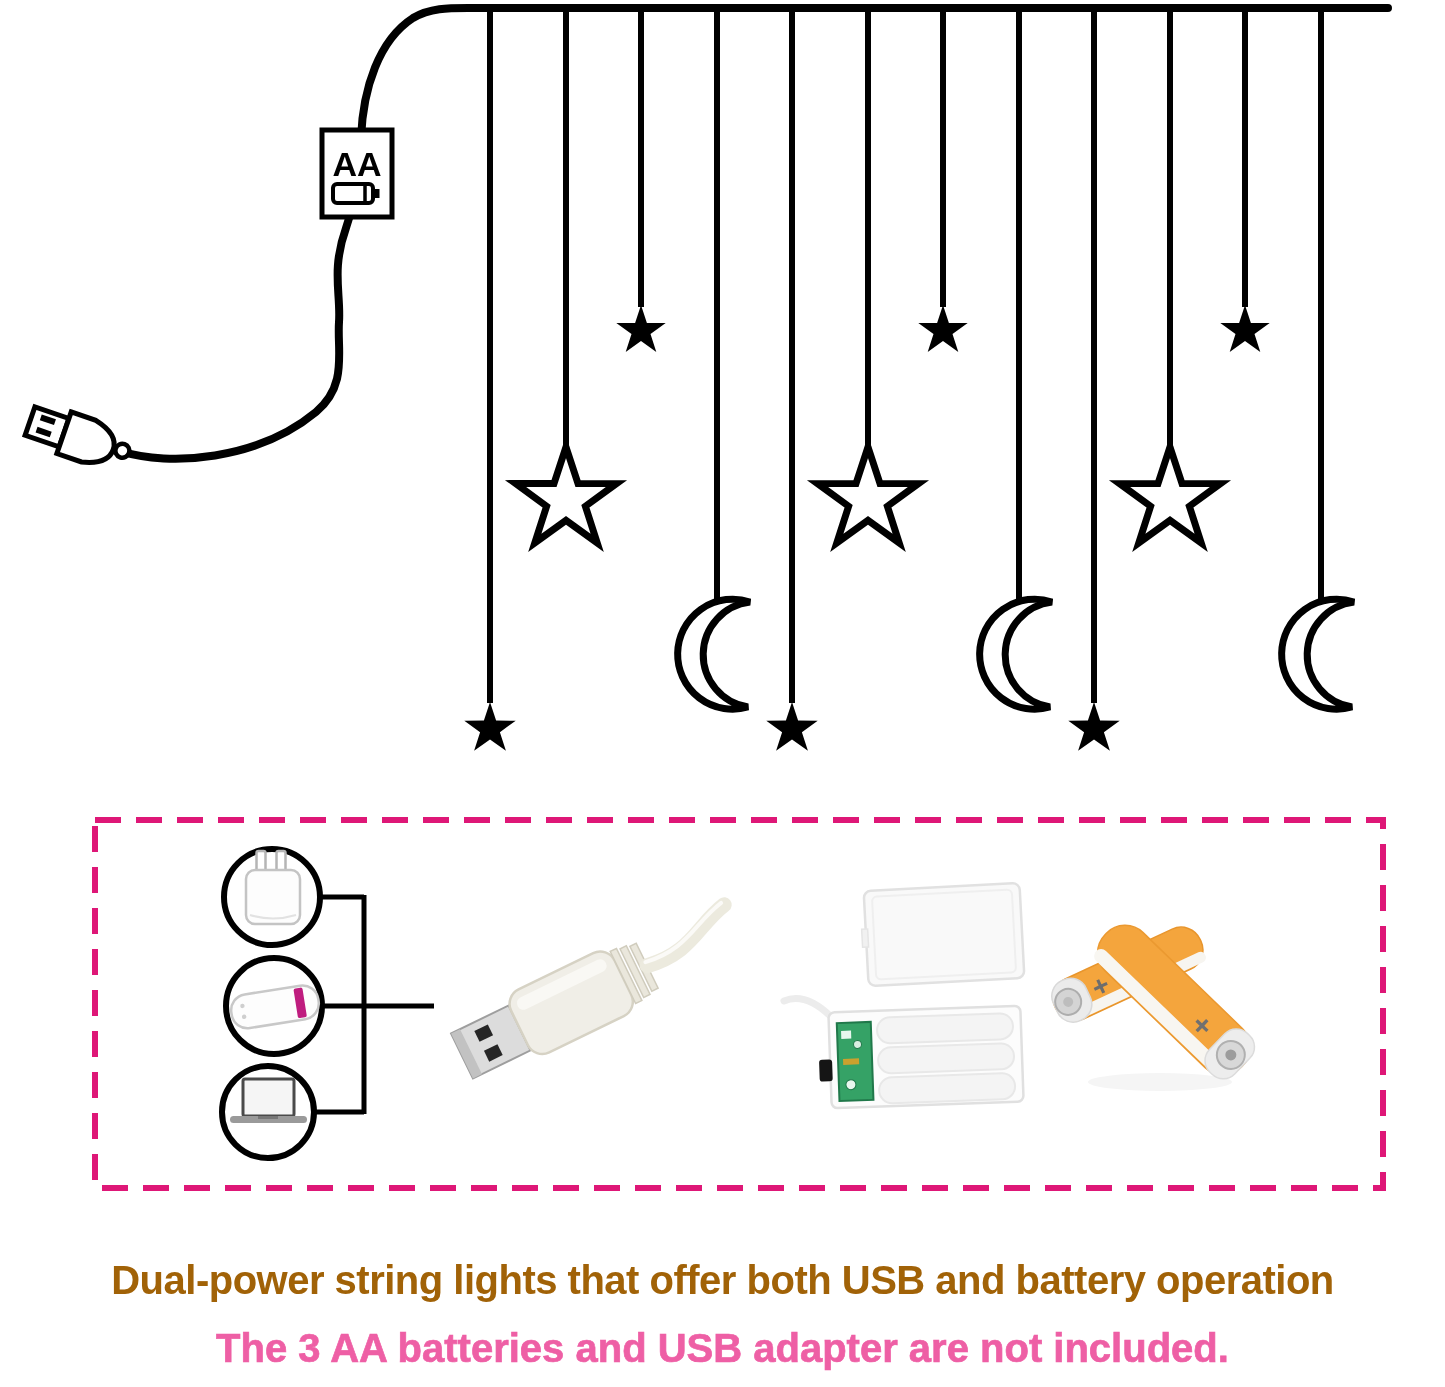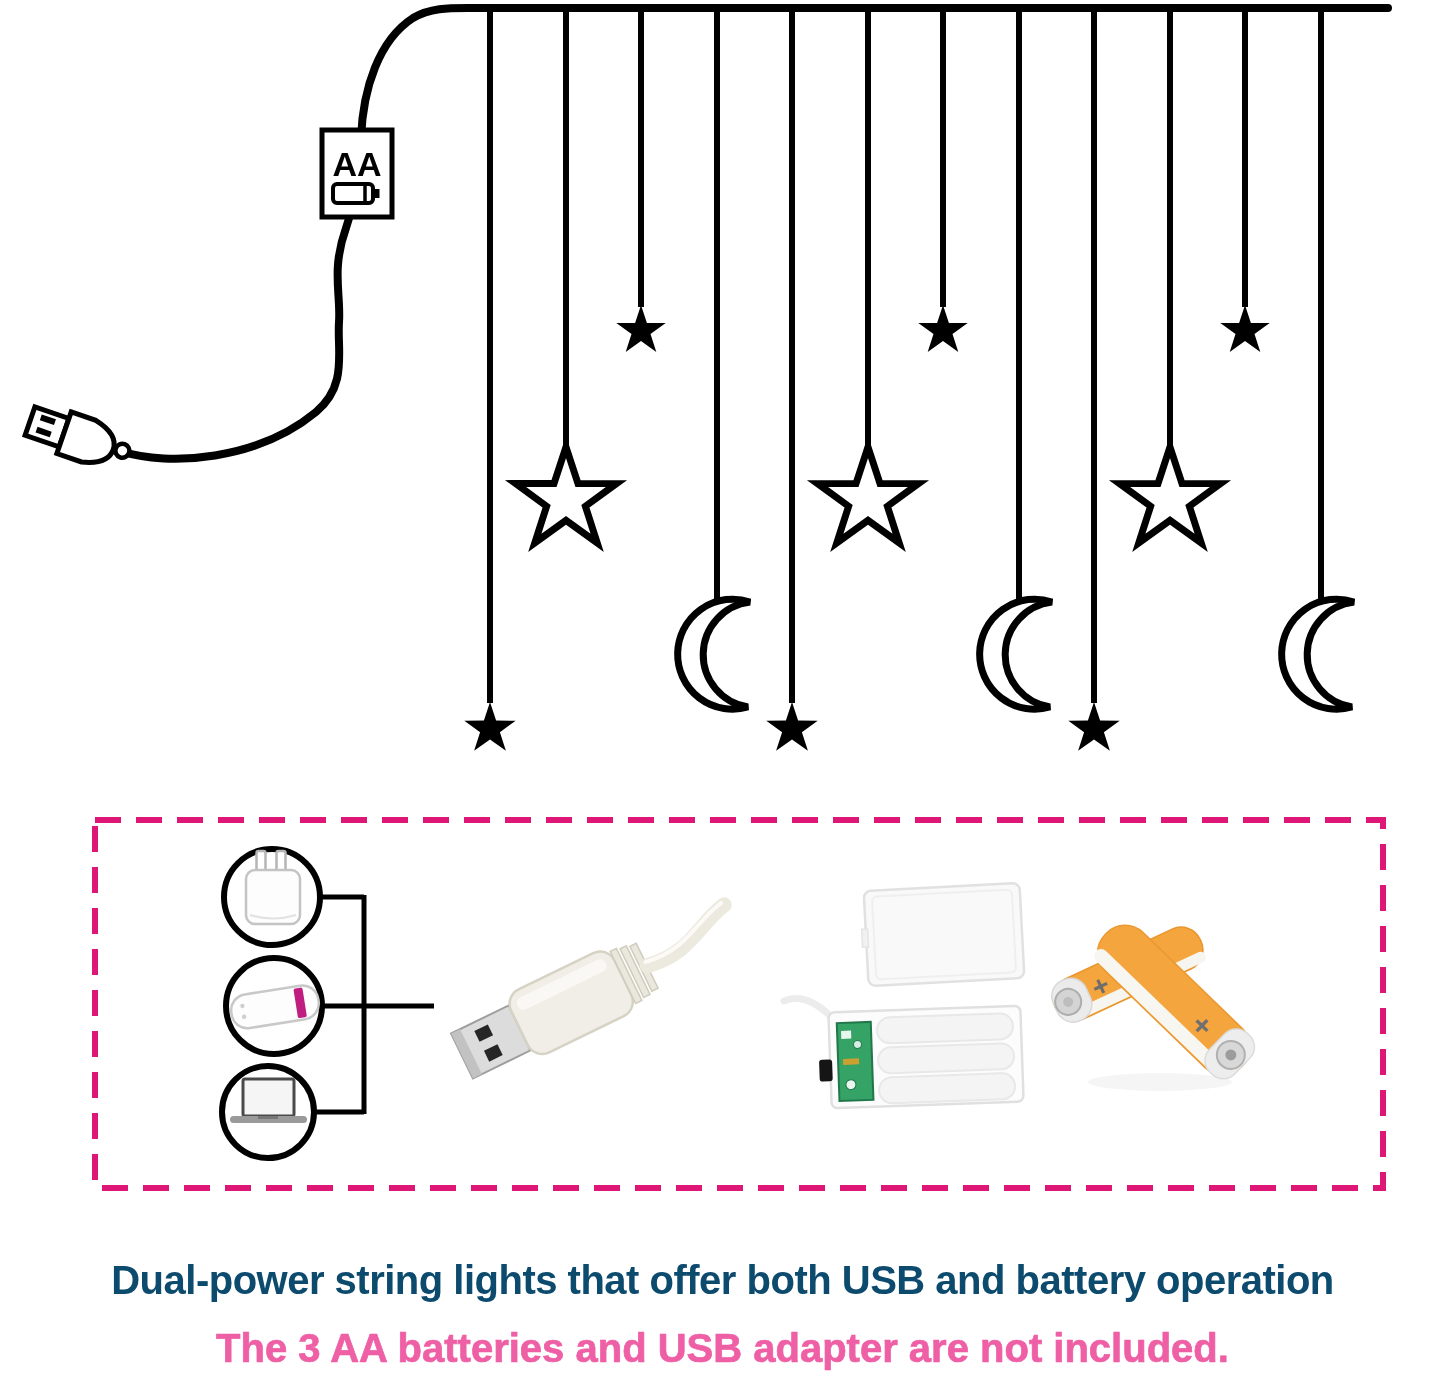--- a/index.html
+++ b/index.html
@@ -151,14 +151,14 @@
           <rect x="-90" y="12" width="180" height="14" rx="7" fill="#f8f6f1"></rect>
           <rect x="60" y="-27" width="35" height="54" rx="16" fill="#ededed" stroke="#dcdcdc" stroke-width="1.5"></rect>
           <circle cx="79" cy="0" r="14" fill="#d8d8d8" stroke="#b0b0b0" stroke-width="2"></circle>
           <circle cx="79" cy="0" r="5.5" fill="#9c9c9c"></circle>
           <text x="38" y="9" font-size="30" font-weight="bold" fill="#707070" text-anchor="middle" font-family="&quot;Liberation Sans&quot;,sans-serif">+</text>
         </g>
       </g>
     </g>
   </svg>
 
-<div id="headline" class="caption" style="color: #0c4a6e;">Dual-power string lights that offer both USB and battery operation</div>
+<div id="headline" class="caption" style="color: #a16207;">Dual-power string lights that offer both USB and battery operation</div>
 <div id="note" class="caption" style="color: rgb(238, 95, 165);">The 3 AA batteries and USB adapter are not included.</div>
 
 </body></html>

